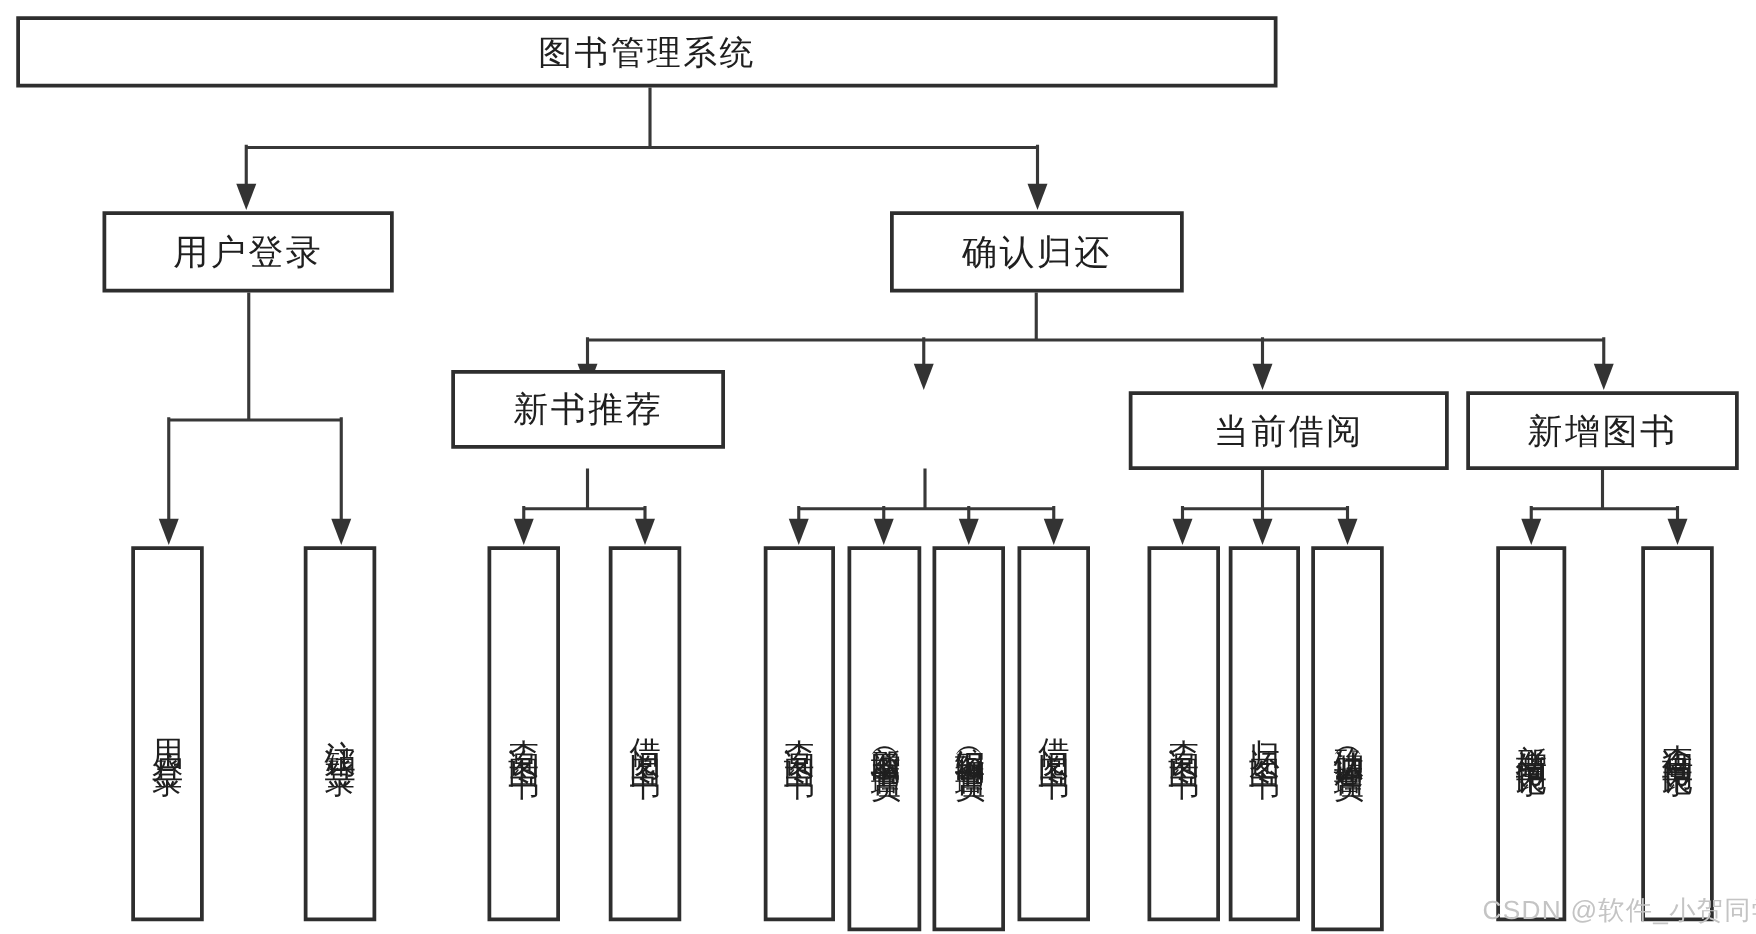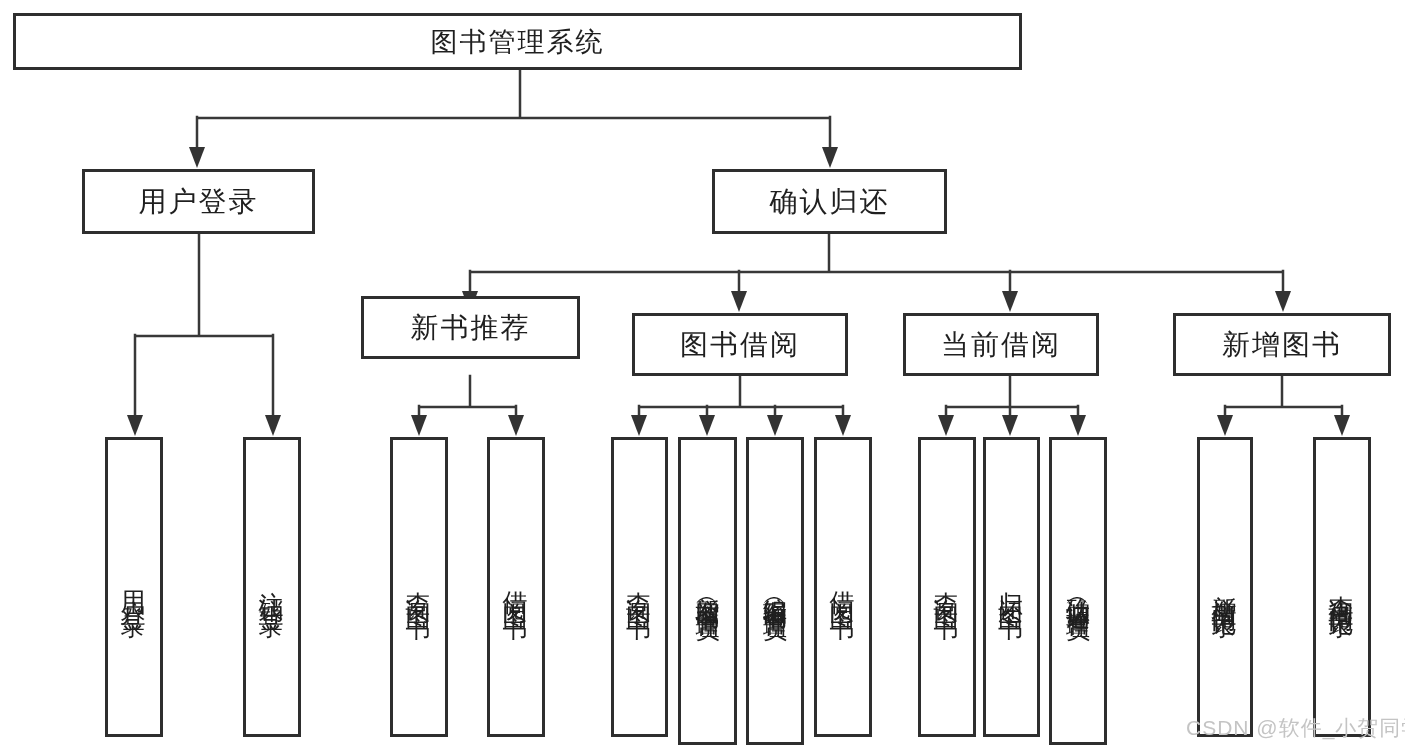--- a/index.html
+++ b/index.html
@@ -57,22 +57,21 @@
       <polygon points="1334,415 1350,415 1342,436"></polygon>
     </g>
   </svg>
 
   <div class="box box--root" style="left:13px;top:13px;width:1009px;height:57px">图书管理系统</div>
 
   <div class="box" style="left:82px;top:169px;width:233px;height:65px">用户登录</div>
   <div class="box" style="left:712px;top:169px;width:235px;height:65px">确认归还</div>
 
   <div class="box" style="left:361px;top:296px;width:219px;height:63px">新书推荐</div>
-  <div class="box" style="left:632px;top:313px;width:216px;height:63px">图书借阅</div>
-  <div class="box" style="left:903px;top:313px;width:196px;height:63px">当前借阅</div>
+  <div class="box" style="left:903px;top:313px;width:256px;height:63px">当前借阅</div>
   <div class="box" style="left:1173px;top:313px;width:218px;height:63px">新增图书</div>
 
   <div class="leaf" style="left:105px;top:437px;width:58px;height:300px">用户登录</div>
   <div class="leaf" style="left:243px;top:437px;width:58px;height:300px">注销登录</div>
 
   <div class="leaf" style="left:390px;top:437px;width:58px;height:300px">查询图书</div>
   <div class="leaf" style="left:487px;top:437px;width:58px;height:300px">借阅图书</div>
 
   <div class="leaf" style="left:611px;top:437px;width:57px;height:300px">查询图书</div>
   <div class="leaf leaf--admin" style="left:678px;top:437px;width:59px;height:308px">新增图书（管理员）</div>

